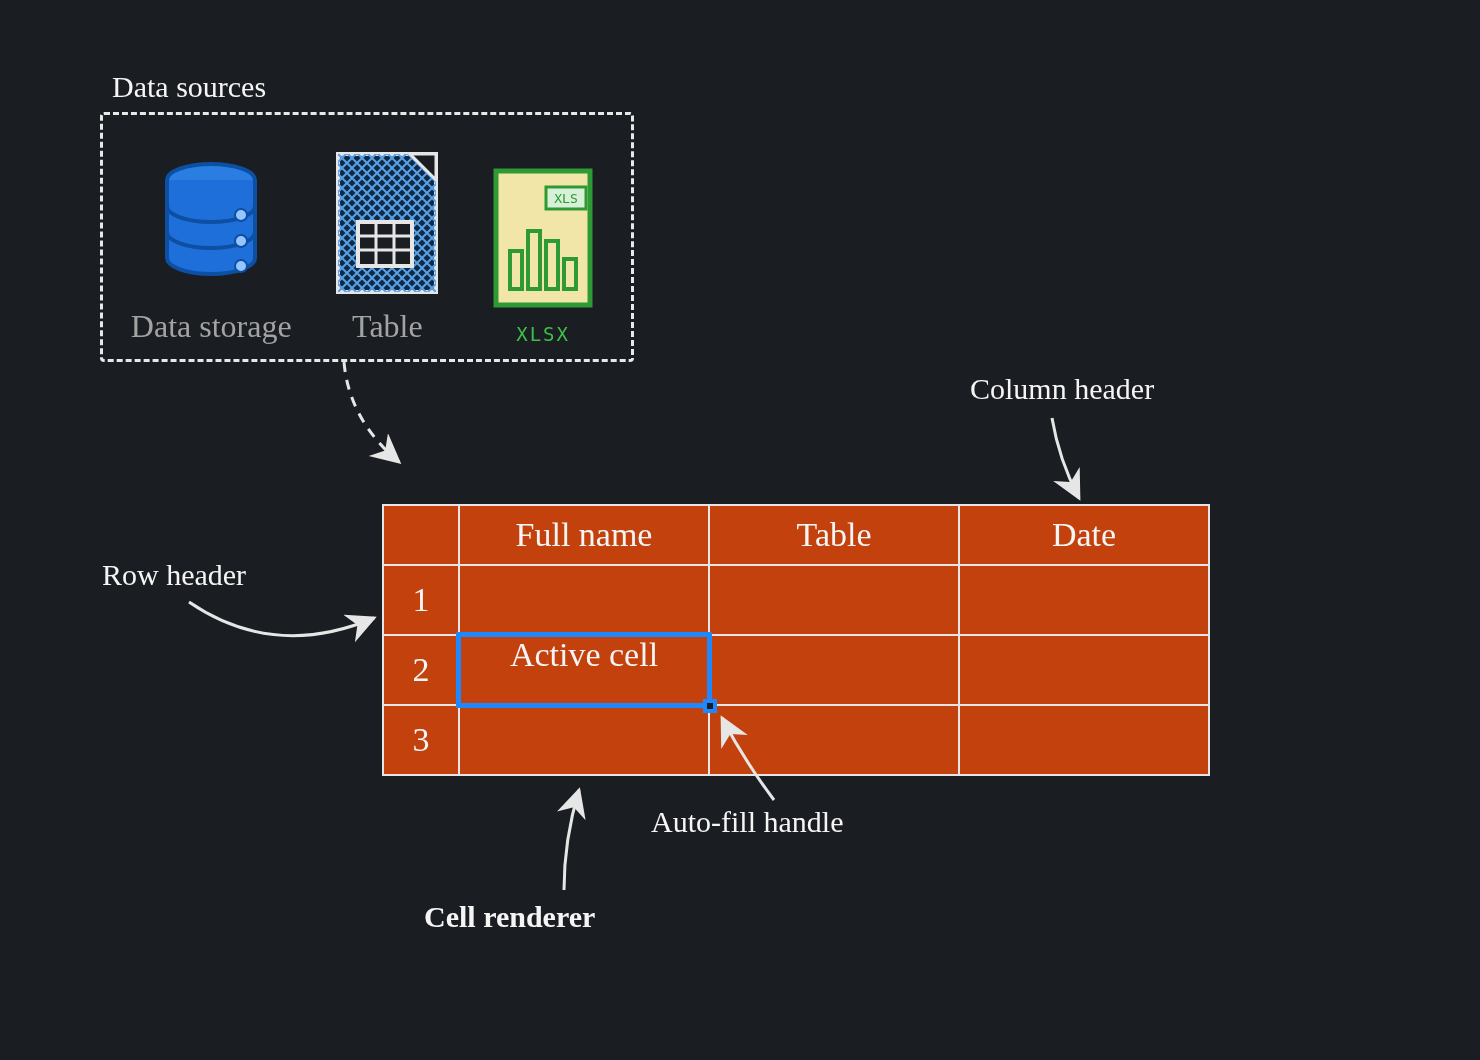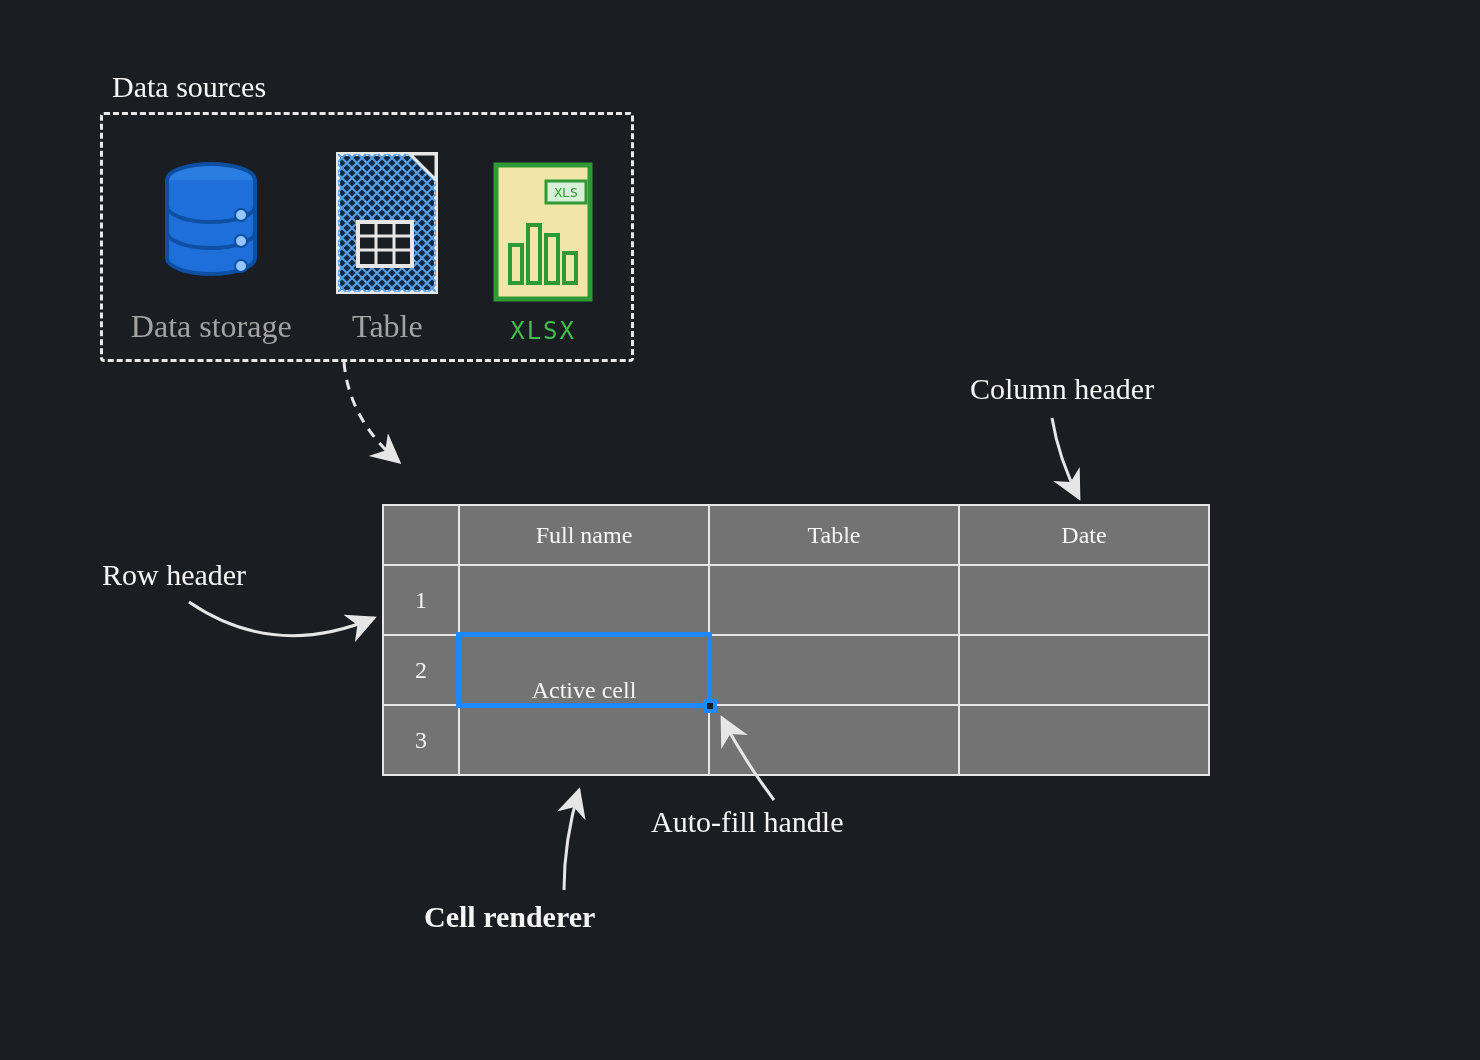--- a/index.html
+++ b/index.html
@@ -50,42 +50,42 @@
     gap: 10px;
   }
   .ds-caption {
     font-size: 32px;
     color: #a3a3a3;
   }
   .ds-caption.xlsx {
     color: #3fbf4a;
     font-family: monospace;
     letter-spacing: 2px;
-    font-size: 24px;
+    font-size: 19px;
   }
   .icon-slot {
     width: 120px; height: 150px;
     display: flex;
     align-items: center;
     justify-content: center;
   }
 
   
   .sheet {
     position: absolute;
     left: 378px; top: 504px;
     border-collapse: collapse;
   }
   .sheet th, .sheet td {
     border: 2px solid #e6e6e6;
     text-align: center;
     vertical-align: middle;
-    font-size: 24px;
+    font-size: 34px;
     color: #f5f5f5;
-    background: #737373;
+    background: #c2410c;
   }
   .sheet th {
     font-weight: normal;
   }
   .corner { width: 76px; height: 60px; }
   .colhead { width: 250px; height: 60px; }
   .rowhead { width: 76px; height: 70px; }
   .cell { width: 250px; height: 70px; }
 
   .hatched {
@@ -97,21 +97,21 @@
       transparent 10px
     );
     background-color: #1a1d21;
   }
 
   .active-wrap {
     position: relative;
     width: 100%;
     height: 100%;
     display: flex;
-    align-items: flex-end;
+    align-items: flex-start;
     justify-content: center;
   }
   .active-border {
     position: absolute;
     left: -4px; top: -4px; right: -4px; bottom: -4px;
     border: 5px solid #1e88ff;
     pointer-events: none;
   }
   .fill-handle {
     position: absolute;

